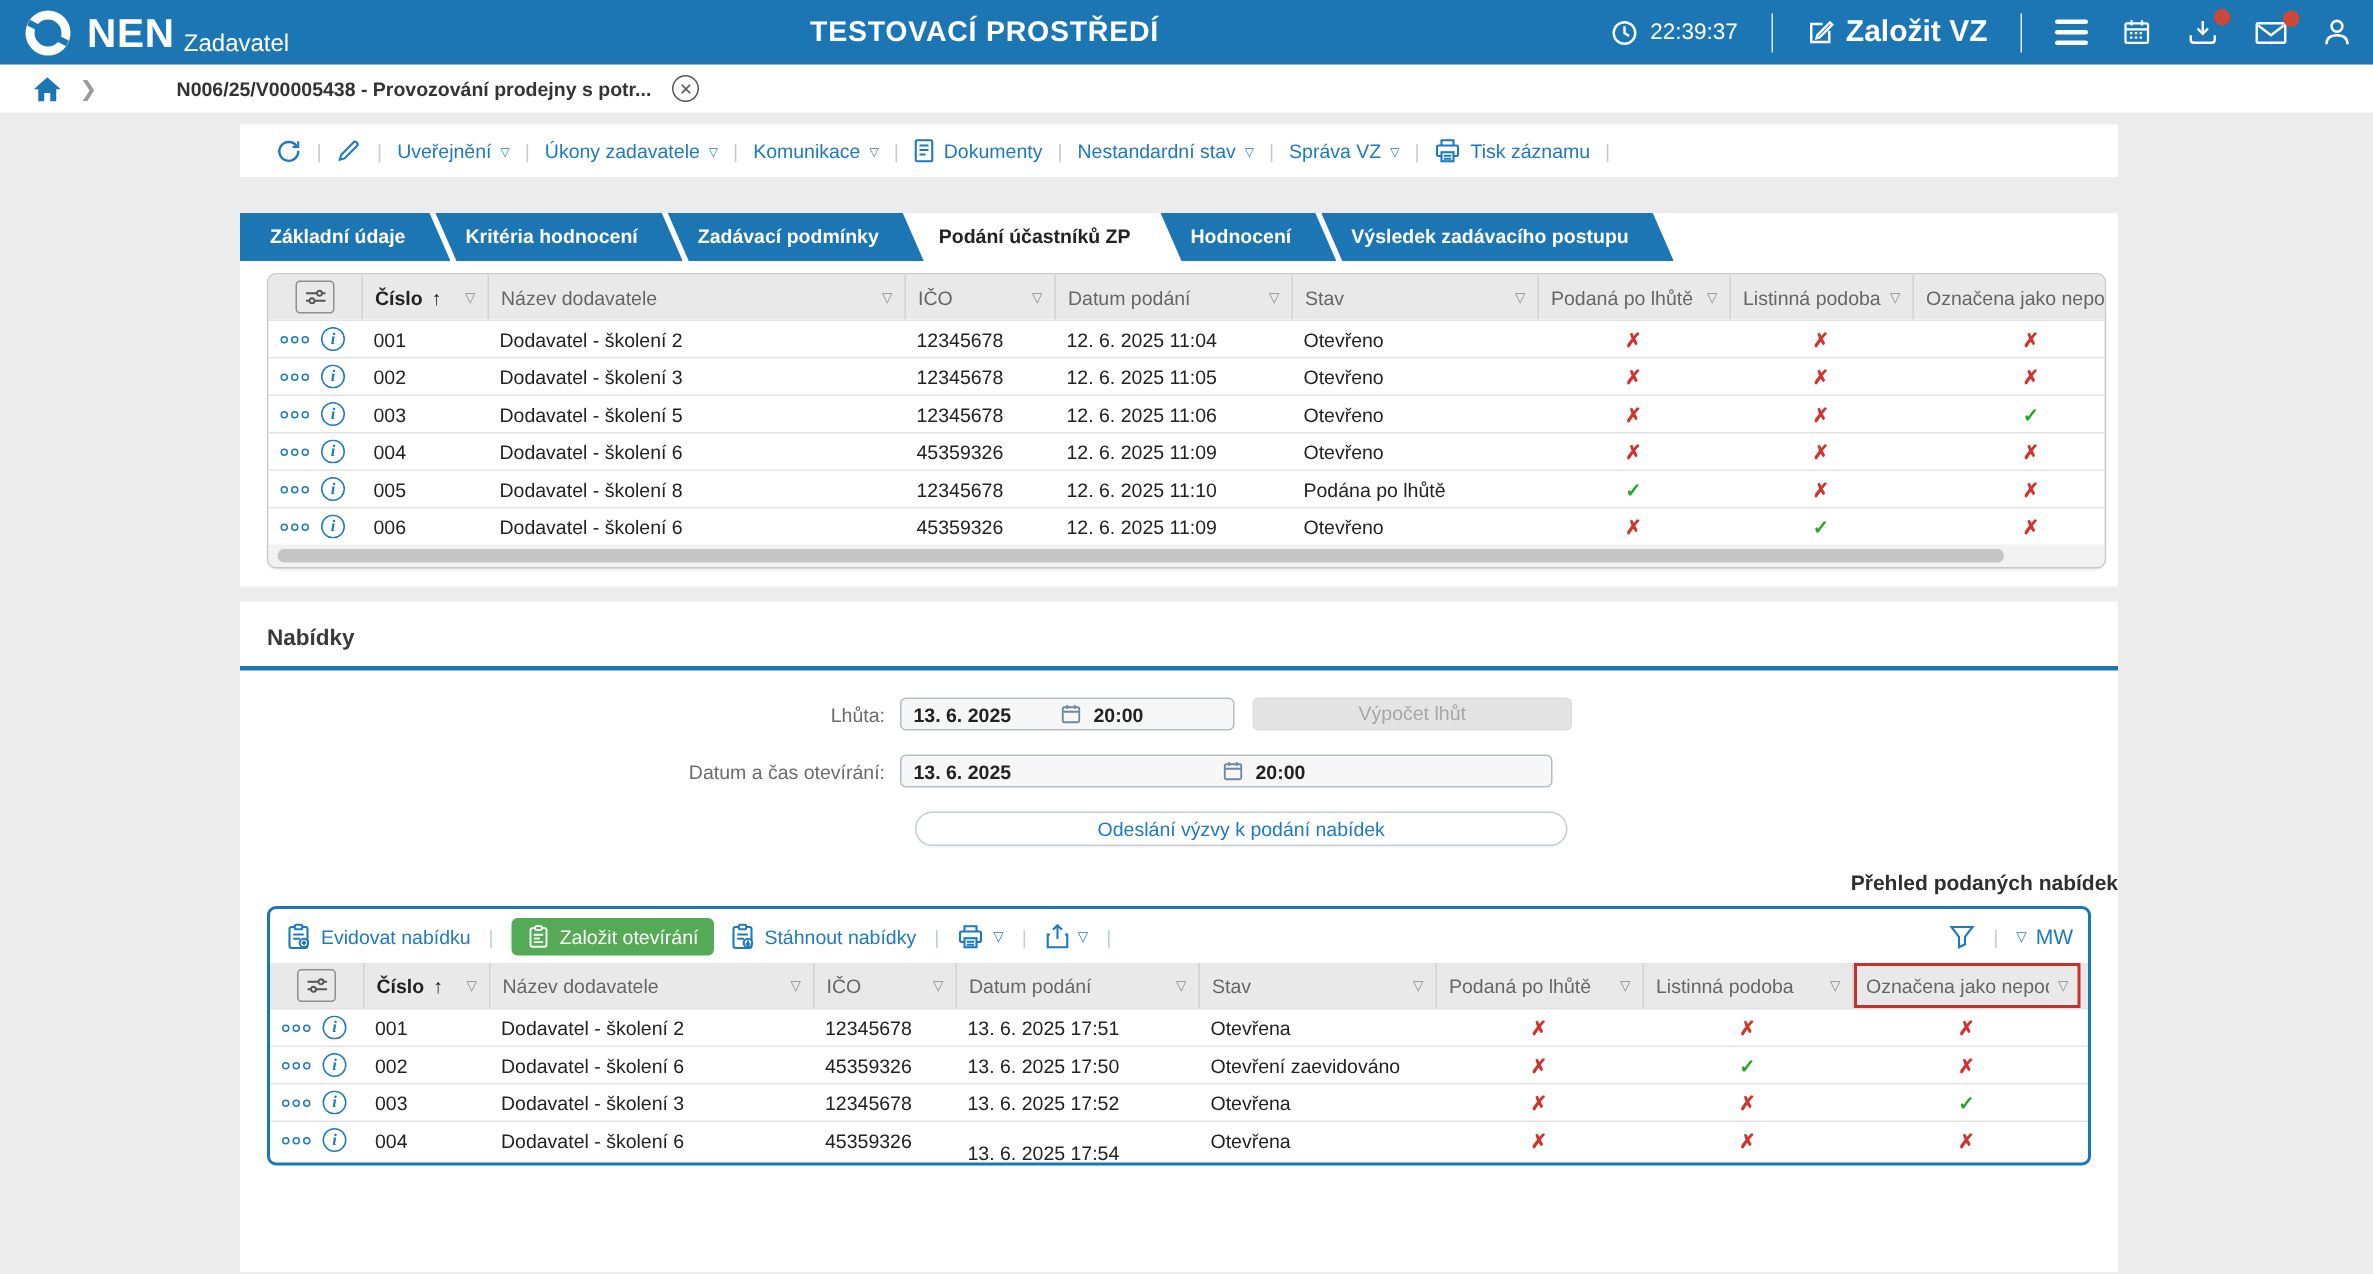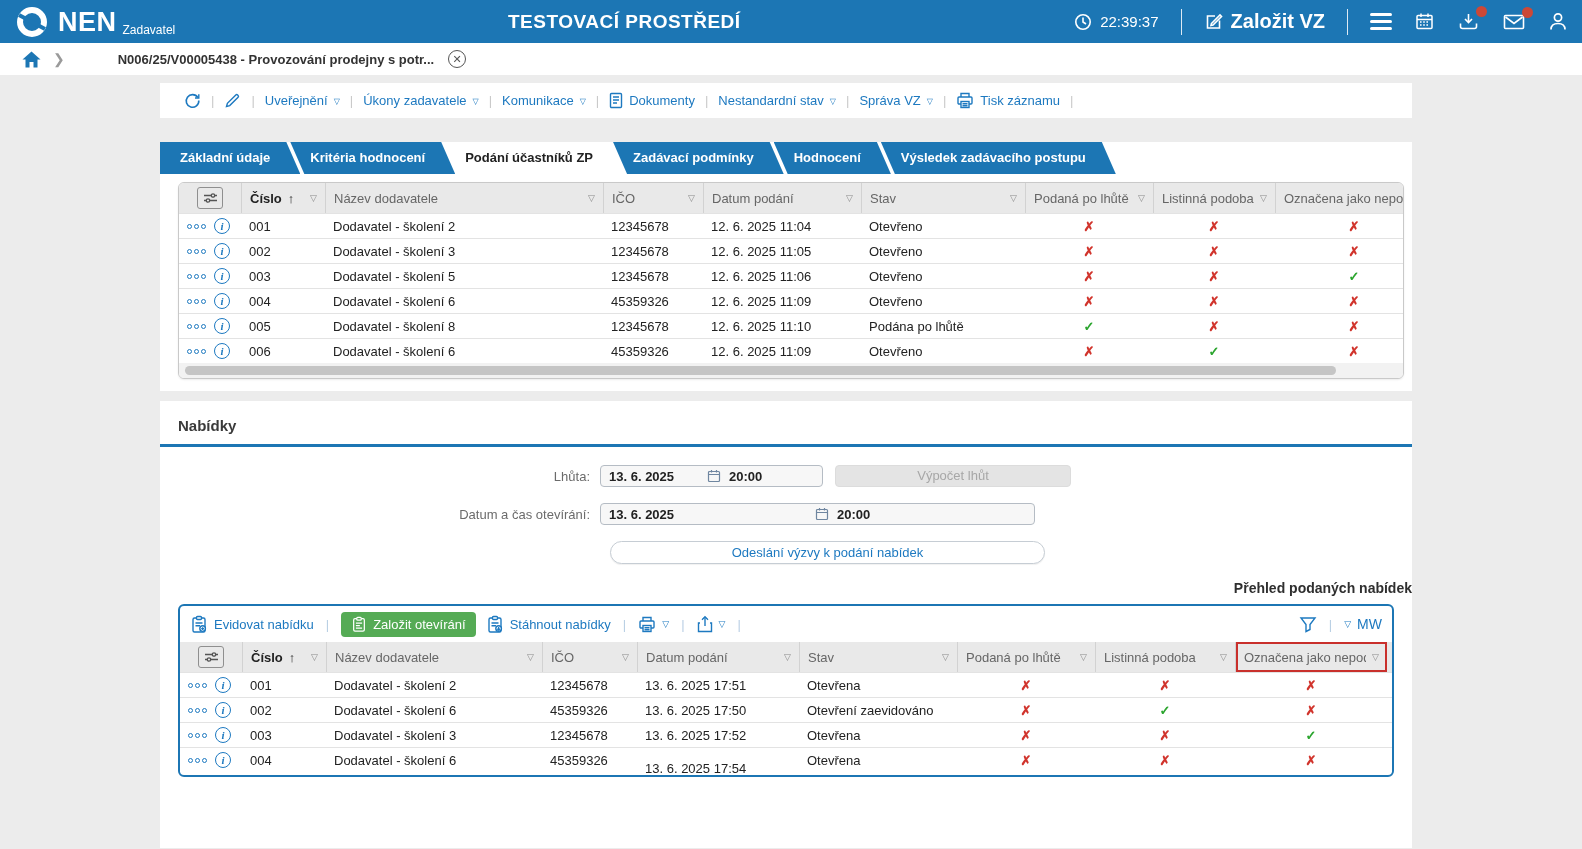--- a/index.html
+++ b/index.html
@@ -11,23 +11,23 @@
     overflow:hidden;
     font-size:13px;
   }
   
   .topbar {
     height:43px; background:#1c76b4; color:#fff;
     display:flex; align-items:center; position:relative; padding:0 14px;
   }
   .brand { display:flex; align-items:center; gap:8px; cursor:pointer; }
   .brand-name { font-size:27px; font-weight:bold; letter-spacing:.5px; line-height:30px; }
-  .brand-sub { font-size:12px; margin-top:17px; margin-left:-2px; }
+  .brand-sub { font-size:16px; margin-top:17px; margin-left:-2px; }
   .env-title {
-    position:absolute; left:508px; top:0; height:43px; line-height:43px;
+    position:absolute; left:540px; top:0; height:43px; line-height:43px;
     font-size:19px; font-weight:bold; letter-spacing:.5px;
   }
   .topbar-right { margin-left:auto; display:flex; align-items:center; gap:22px; }
   .tb-group { display:flex; align-items:center; gap:8px; }
   .tb-sep { width:1px; height:26px; background:rgba(255,255,255,.85); }
   .clock-text { font-size:15px; }
   .create-vz { font-size:20px; font-weight:bold; cursor:pointer; }
   .icon-btn { position:relative; display:flex; align-items:center; cursor:pointer; }
   .badge {
     position:absolute; top:-5px; right:-7px; width:11px; height:11px;
@@ -113,21 +113,21 @@
     height:22px; background:#f7f7f7; border:1px solid #b5bcc4; border-radius:4px;
     display:flex; align-items:center; padding:0 8px; gap:8px; cursor:text;
   }
   .inp .val { font-weight:bold; color:#222; }
   .inp .cal { color:#6f86a0; display:flex; cursor:pointer; }
   .inp-lhuta { width:223px; }
   .inp-lhuta .val.date { width:90px; }
   .inp-otv { width:435px; }
   .inp-otv .val.date { width:198px; }
   .btn-disabled {
-    margin-left:12px; width:236px; height:22px; background:#e4e4e4; border:1px solid #dcdcdc;
+    margin-left:12px; width:213px; height:22px; background:#e4e4e4; border:1px solid #dcdcdc;
     border-radius:4px; color:#a7a7a7; text-align:center; line-height:20px; cursor:default;
   }
   .btn-send {
     margin-left:450px; width:435px; height:23px; background:#fff;
     border:1px solid #c6cdd4; border-radius:12px; color:#1d79c0;
     text-align:center; line-height:21px; cursor:pointer; box-shadow:0 1px 1px rgba(0,0,0,.06);
   }
   .warning-text { margin-left:450px; width:435px; text-align:center; font-weight:bold; color:#ef1a2d; margin-bottom:20px; }
   .subsection-title { font-size:14px; font-weight:bold; color:#2f2f2f; margin:6px 0 8px 18px;text-align:right; }
   
@@ -293,22 +293,22 @@
         </span>
         <span>Tisk záznamu</span>
       </span>
       <span class="tb-divider">|</span>
     </div>
 
   <div class="panel1">
     <div class="tabs-row" id="tabs-row">
         <div class="tab">Základní údaje</div>
         <div class="tab">Kritéria hodnocení</div>
+        <div class="tab">Zadávací podmínky</div>
         <div class="tab active">Podání účastníků ZP</div>
-        <div class="tab">Zadávací podmínky</div>
         <div class="tab">Hodnocení</div>
         <div class="tab">Výsledek zadávacího postupu</div>
       </div>
     <div class="table-card" id="table1">
         <div class="thead">
           <div class="th" style="width: 62px;">
             <span class="settings-box">
               <svg width="15" height="12" viewBox="0 0 15 12" fill="none" stroke="#555" stroke-width="1.3">
                 <path d="M1 3.5 H14 M1 8.5 H14"></path>
                 <circle cx="10" cy="3.5" r="1.7" fill="#e9e9e9"></circle>

